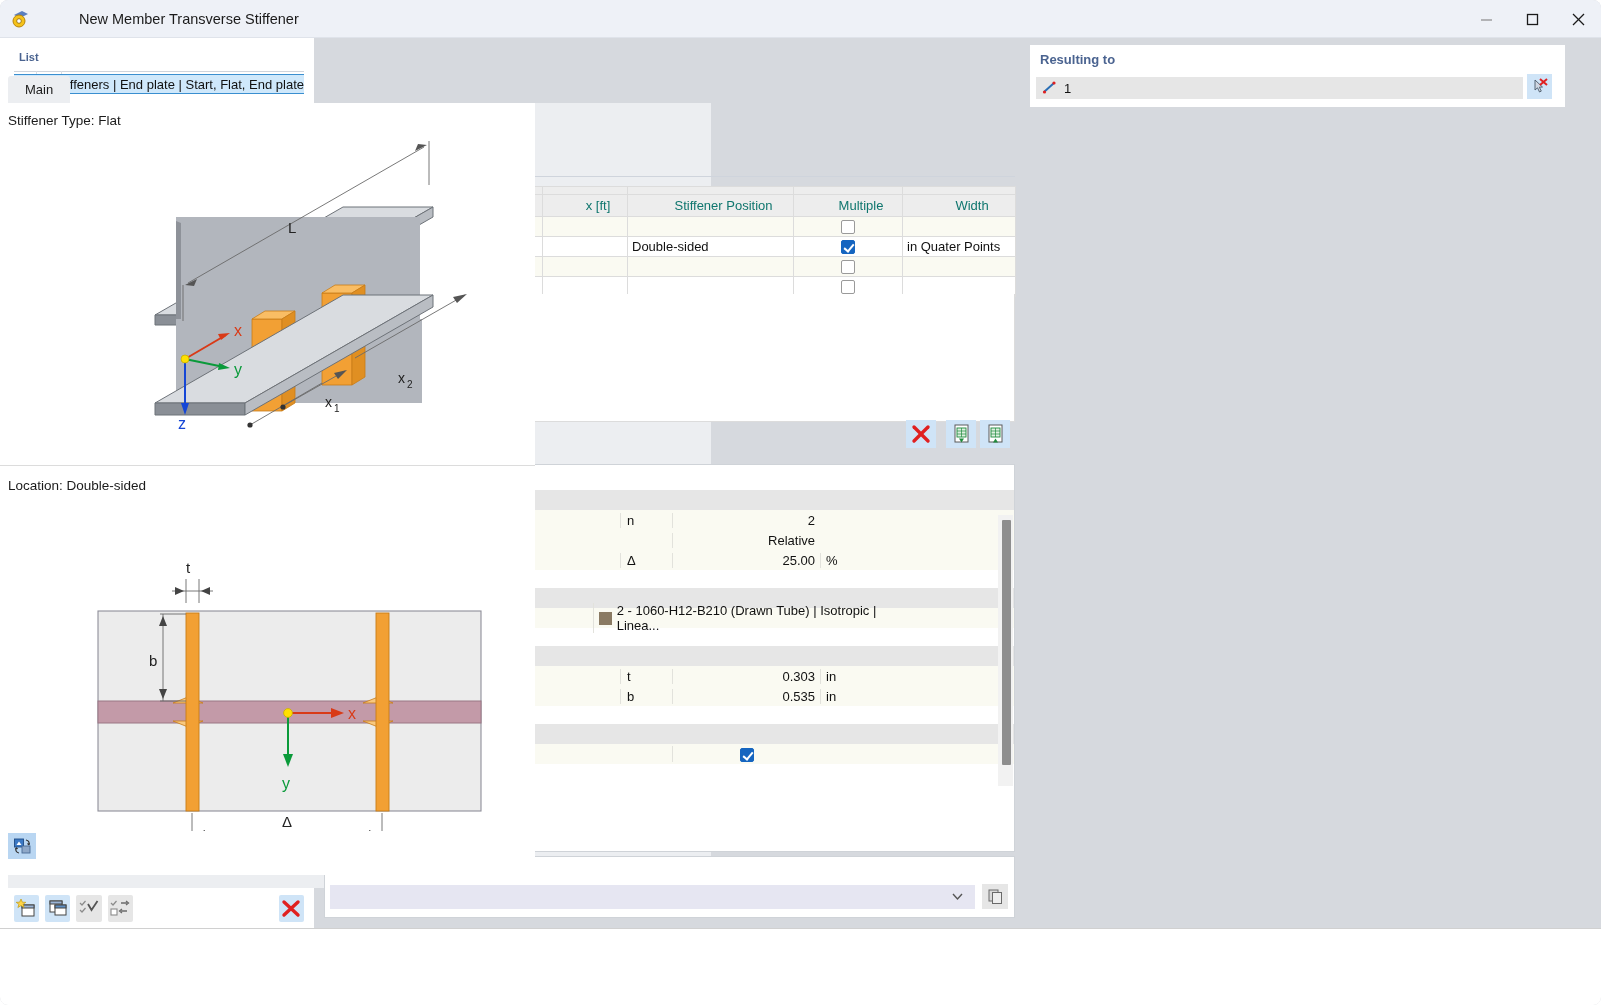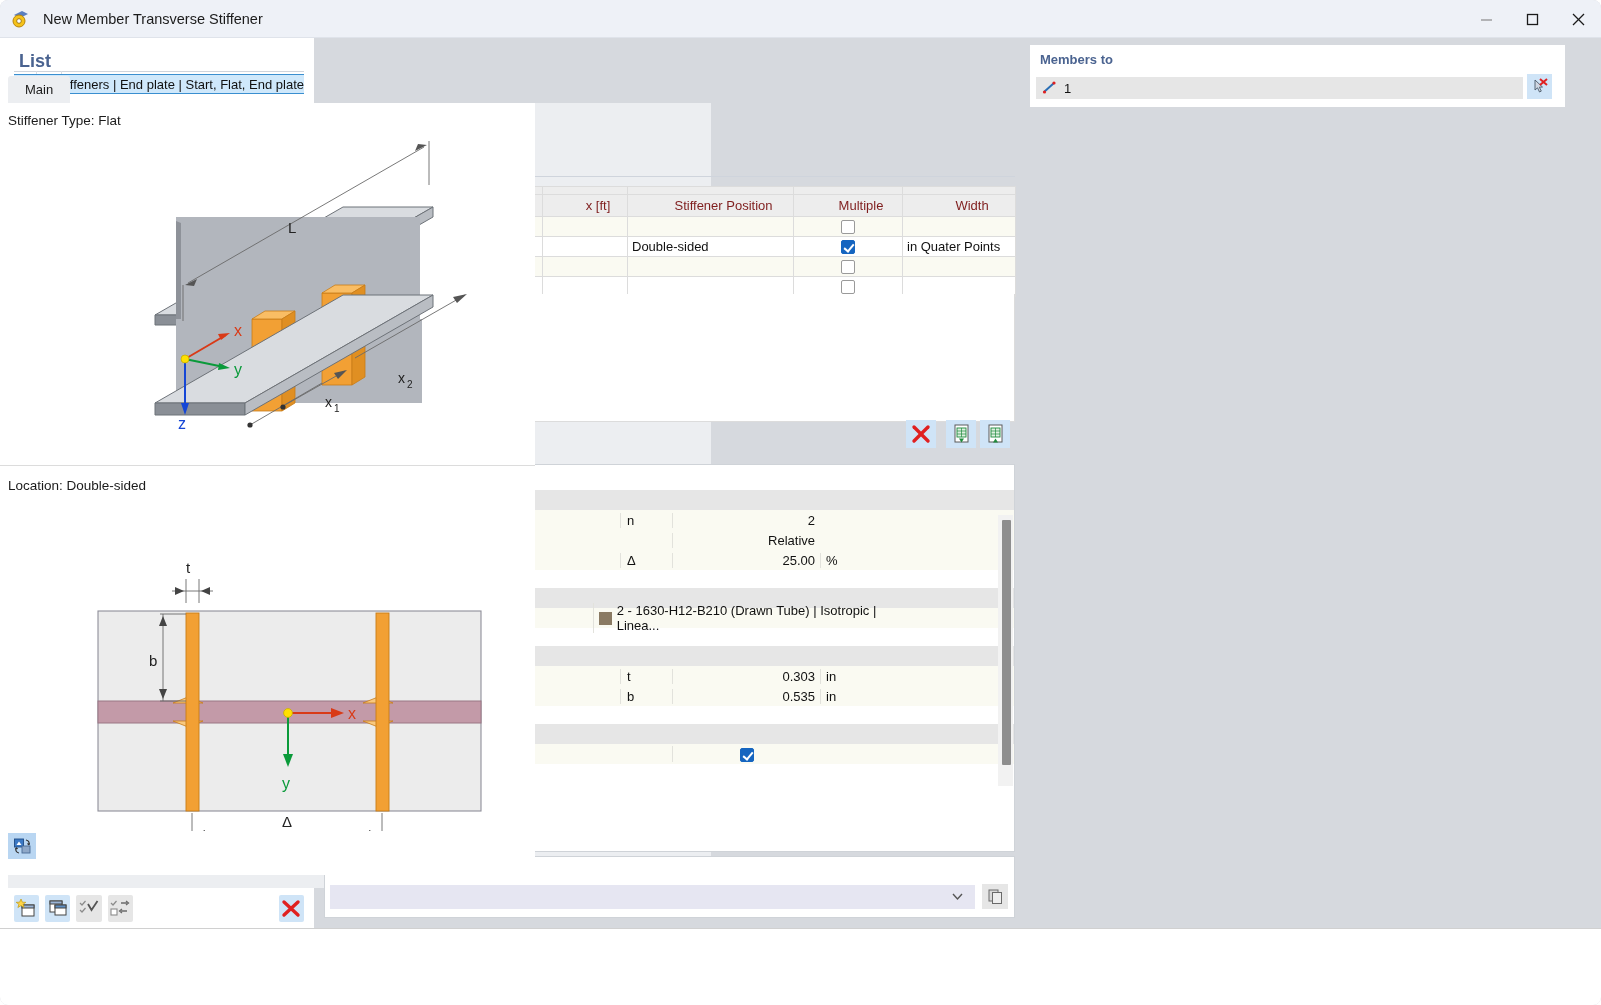--- a/index.html
+++ b/index.html
@@ -18,20 +18,21 @@
     background: #d6d9de;
     border-radius: 8px;
     overflow: hidden;
   }
   
   #titlebar {
     position: absolute; left: 0; top: 0; width: 1601px; height: 38px;
     background: #eef1f7;
     display: flex; align-items: center;
     border-bottom: 1px solid #dfe3ea;
+    gap: 36px;
   }
   #app-icon {
     margin-left: 11px; width: 20px; height: 20px;
     position: relative;
   }
   #title-text {
     margin-left: 12px; font-size: 14.5px; color: #1b1b1b;
   }
   .winbtn {
     width: 46px; height: 38px;
@@ -48,21 +49,21 @@
   #left-edge {
     position: absolute; left: 0; top: 38px; width: 7px; height: 890px;
     background: #d6d9de;
   }
   #list-box {
     position: absolute; left: 12px; top: 7px; width: 291px; height: 820px;
     background: #fff;
   }
   #list-title {
     position: absolute; left: 19px; top: 51px;
-    font-size: 18px; font-weight: bold; color: #4a6390;
+    font-size: 11px; font-weight: bold; color: #4a6390;
   }
   #list-head-rule {
     position: absolute; left: 14px; top: 71px; width: 290px; height: 1px;
     background: #cfd4dc;
   }
   #list-row {
     position: absolute; left: 14px; top: 74px; width: 290px; height: 20px;
     background: #cfe8fb;
     border-top: 1px solid #3a8fd0; border-bottom: 1px solid #3a8fd0;
     display: flex; align-items: center;
@@ -125,21 +126,21 @@
     background: #fff; font-size: 13px;
   }
   table.grid { border-collapse: collapse; width: 691px; table-layout: fixed; }
   table.grid th, table.grid td {
     border: 1px solid #dcdcdc;
     height: 20px; padding: 0 4px;
     font-weight: normal; font-size: 13px;
     overflow: hidden; white-space: nowrap;
   }
   table.grid thead tr.spacer th { height: 8px; background: #ededed; border-bottom: none; }
-  table.grid thead tr.hdr th { background: #ededed; text-align: center; color: #7f1d1d; height: 22px; padding-left: 30px; }
+  table.grid thead tr.hdr th { background: #ededed; text-align: center; color: #0f766e; height: 22px; padding-left: 30px; }
   .rownum { background: #ededed; text-align: right; width: 22px; color: #111; }
   .alt td { background: #fafaf2; }
   .wht td { background: #ffffff; }
   td.focus-cell { border: 1px dotted #333 !important; background:#fff !important; }
   .cb {
     width: 14px; height: 14px; border: 1px solid #9a9a9a; border-radius: 2px;
     background: #fff; display: inline-block; vertical-align: middle;
   }
   .cb.on { background: #1565c0; border-color: #1565c0; position: relative; }
   .cb.on:after {
@@ -313,21 +314,21 @@
   <div style="position:absolute; left:410px; top:52px; font-size:13px; font-weight:bold; color:#4a6390;">Name</div>
   <div style="position:absolute; left:406px; top:77px; width:575px; height:22px; background:#e6e6e6; display:flex; align-items:center; padding-left:6px; font-size:13px;">4 Stiffeners | End plate | Start, Flat, End plate | End (Members : 1)</div>
   <div style="position:absolute; left:986px; top:76px; width:25px; height:24px; background:#cfe4f7; display:flex; align-items:center; justify-content:center;">
     <svg width="17" height="17" viewBox="0 0 17 17">
       <path d="M3 2 H6 M3 2 V15 M3 15 H6" fill="none" stroke="#333" stroke-width="1.2"></path>
       <path d="M14 3 L9 11 L7.5 13.5 L8 10.5 Z" fill="#2b5fa8" stroke="#1d3f72" stroke-width="0.8"></path>
     </svg>
   </div>
 
   <div style="position:absolute; left:1030px; top:45px; width:535px; height:62px; background:#fff;"></div>
-  <div style="position:absolute; left:1040px; top:52px; font-size:13px; font-weight:bold; color:#4a6390;">Members to</div>
+  <div style="position:absolute; left:1040px; top:52px; font-size:13px; font-weight:bold; color:#4a6390;">Resulting to</div>
   <div style="position:absolute; left:1036px; top:77px; width:487px; height:22px; background:#e6e6e6; display:flex; align-items:center; padding-left:6px; font-size:13px; gap:6px;">
     <span>
       <svg width="16" height="14" viewBox="0 0 16 14">
         <line x1="2" y1="11" x2="12" y2="2" stroke="#2b6fb5" stroke-width="2"></line>
         <circle cx="2.5" cy="11" r="1.6" fill="#e02020"></circle>
         <circle cx="12" cy="2" r="1.6" fill="#e02020"></circle>
       </svg>
     </span>
     <span>1</span>
   </div>
@@ -502,21 +503,21 @@
             <span>Material</span>
           </span>
       </div>
       <div class="prow lt">
         <span class="c-name" style="padding-left:34px;">
             <span class="dots">····</span>
             <span>Material name</span>
           </span>
         <span style="width:347px; border-left:1px solid #e2e2dc; display:flex; align-items:center; padding-left:5px; gap:5px;">
           <span style="width:13px;height:13px;background:#8a7a63;display:inline-block;"></span>
-          <span>2 - 1630-H12-B210 (Drawn Tube) | Isotropic | Linea...</span>
+          <span>2 - 1060-H12-B210 (Drawn Tube) | Isotropic | Linea...</span>
         </span>
         <span class="c-unit" style="width:120px"></span>
       </div>
       <div class="prow wt" style="height:18px"></div>
 
       <div class="prow grp">
         <span class="c-name">
             <span class="exp"></span>
             <span class="dots">··</span>
             <span>Dimension</span>

